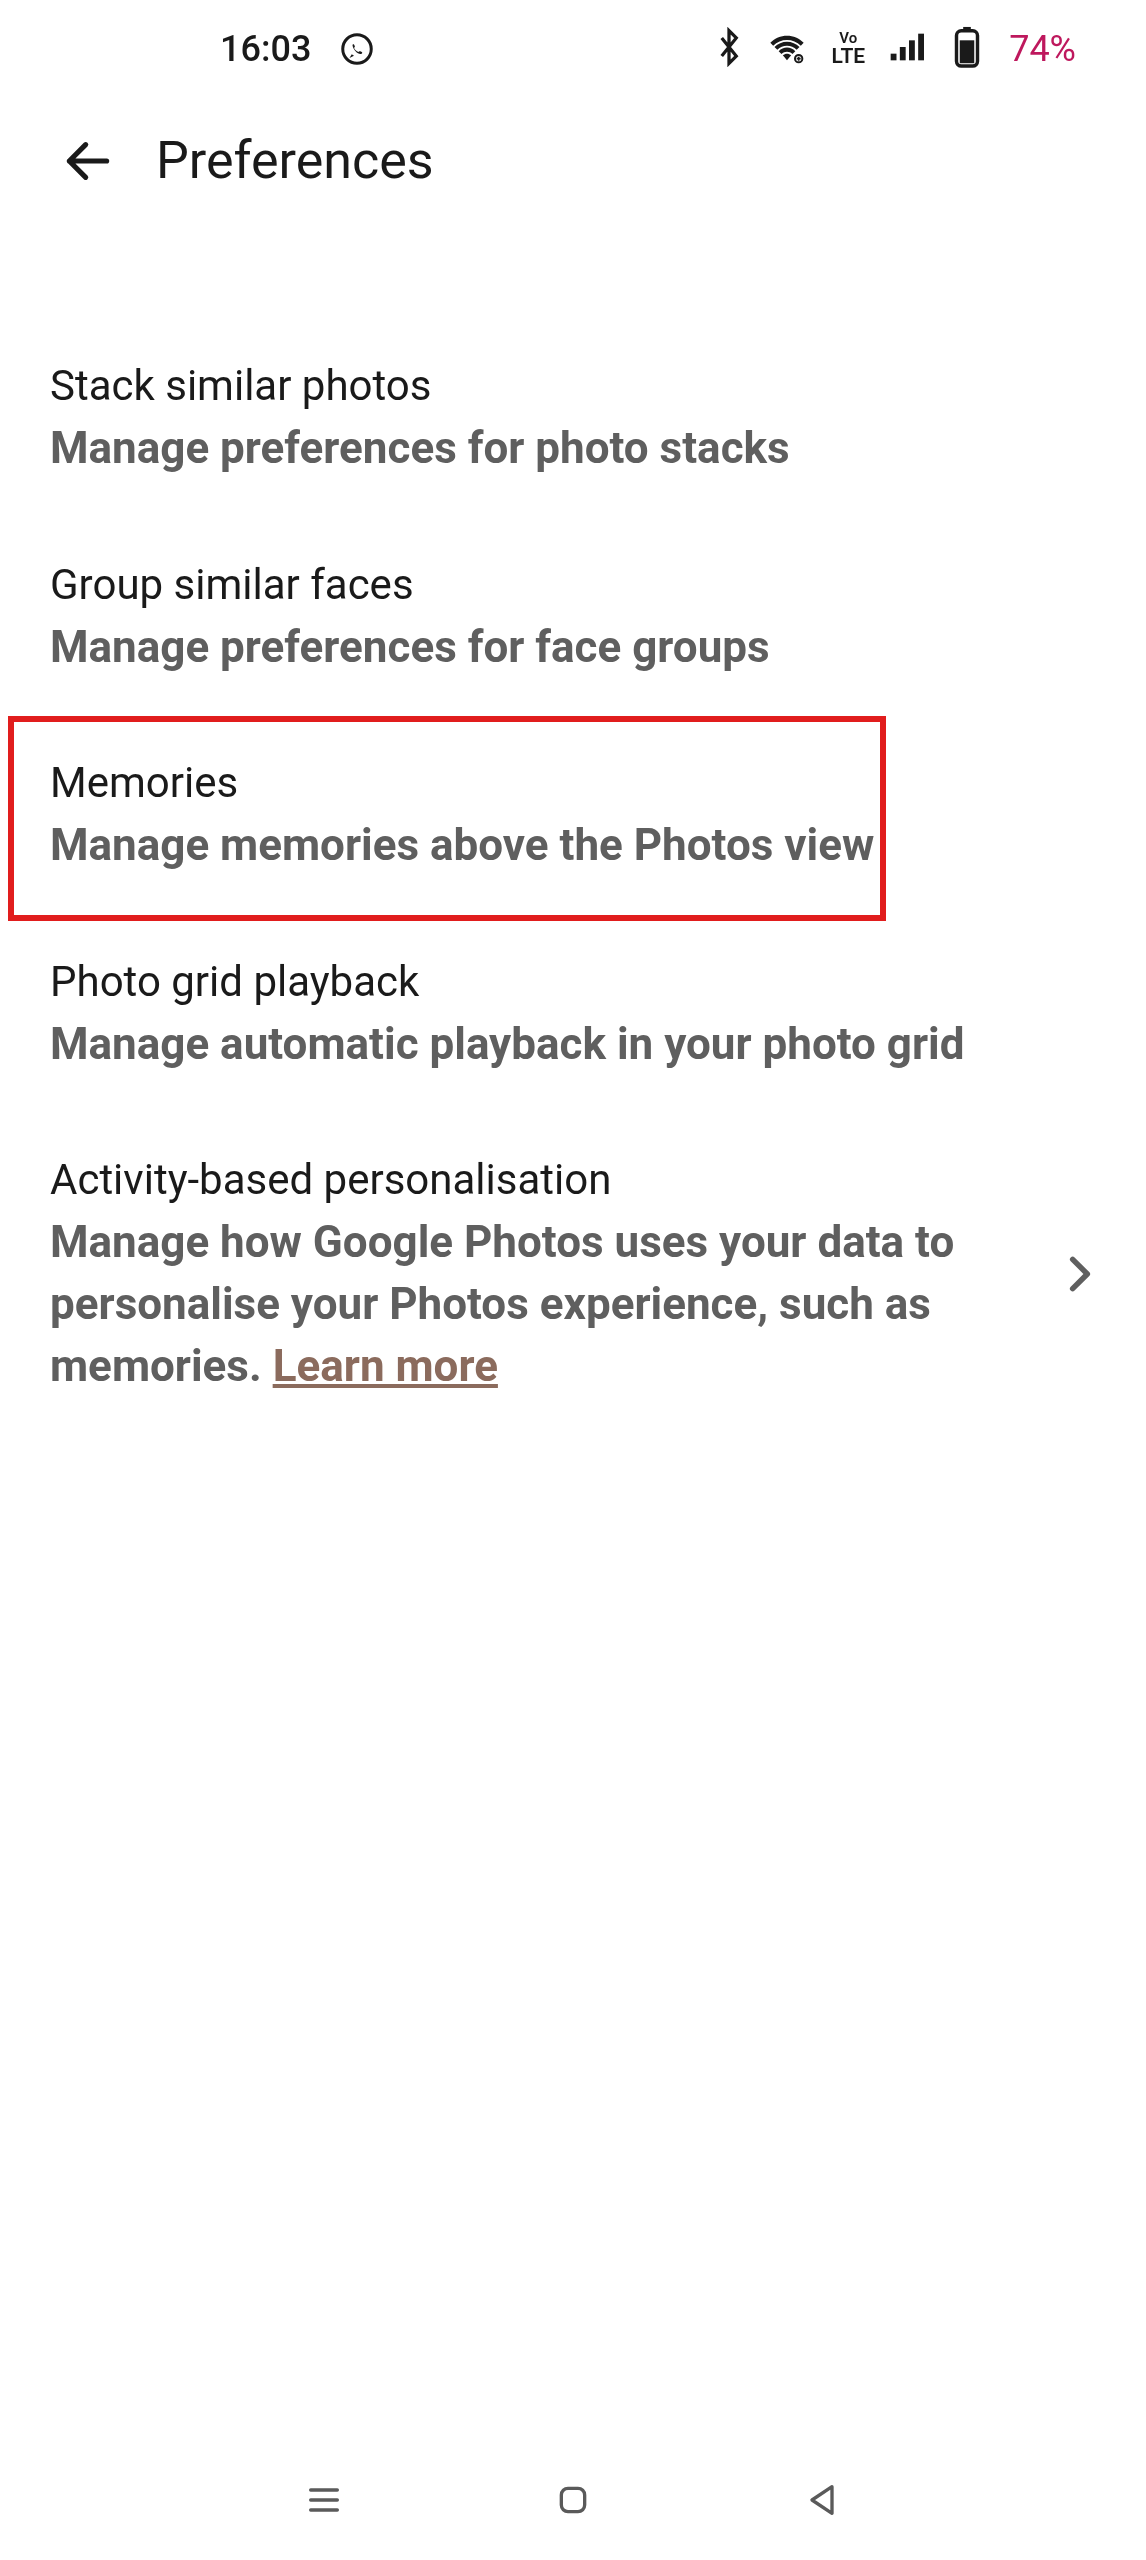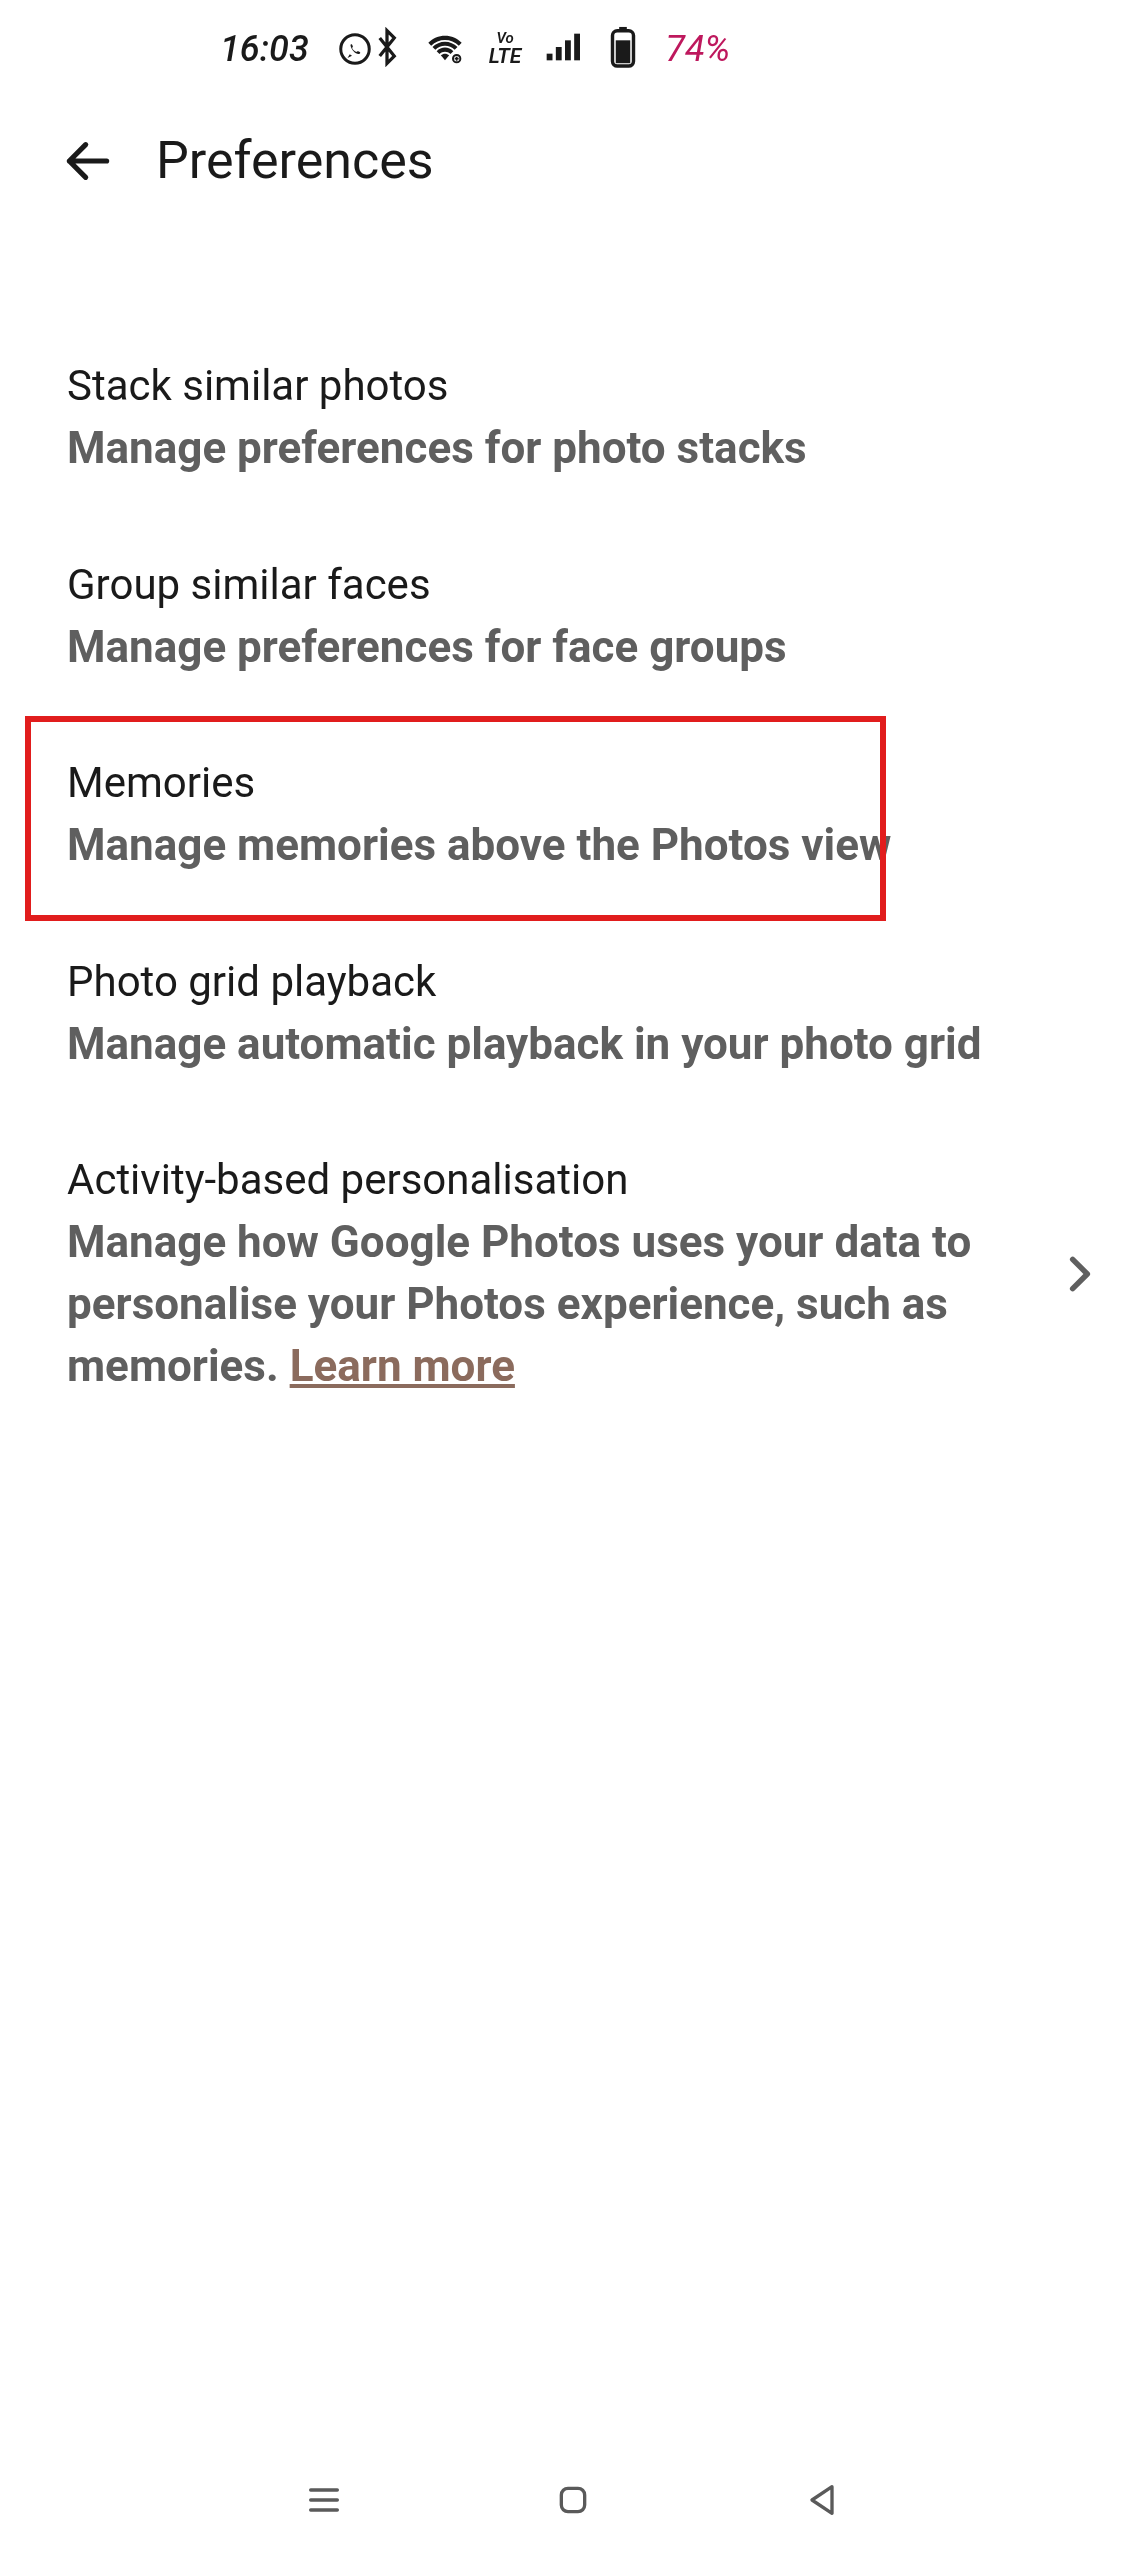--- a/index.html
+++ b/index.html
@@ -12,24 +12,24 @@
       width: 1146px;
       height: 2560px;
       background: #ffffff;
       font-family: -apple-system, BlinkMacSystemFont, 'Segoe UI', Roboto, sans-serif;
       position: relative;
     }
     
     
     .status-bar {
       display: flex;
+      justify-content: space-between;
       align-items: center;
       padding: 28px 70px 20px 220px;
       height: 90px;
-      font-style: italic;
     }
     
     .status-left {
       display: flex;
       align-items: center;
       gap: 28px;
     }
     
     .time {
       font-size: 36px;
@@ -76,21 +76,21 @@
     }
     
     .header-title {
       font-size: 52px;
       font-weight: 400;
       color: #1a1a1a;
     }
     
     
     .settings-list {
-      padding: 70px 0 0 17px;
+      padding: 70px 0 0 0;
     }
     
     .setting-item {
       padding: 40px 50px;
       display: flex;
       align-items: center;
       justify-content: space-between;
     }
     
     .setting-content {

